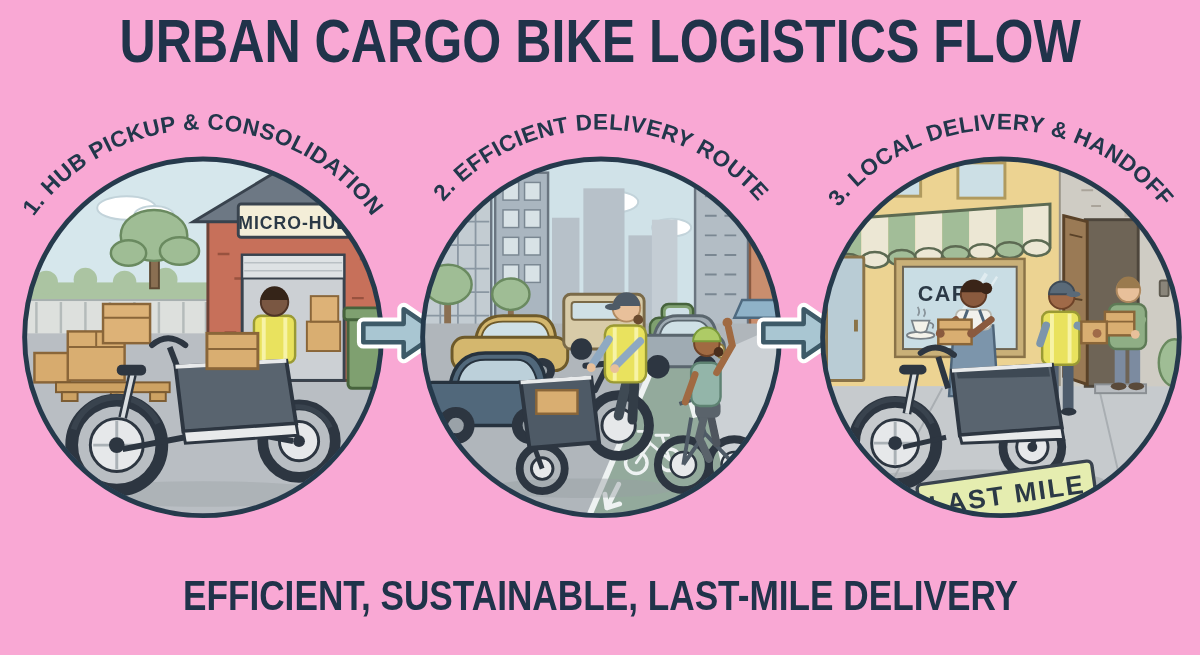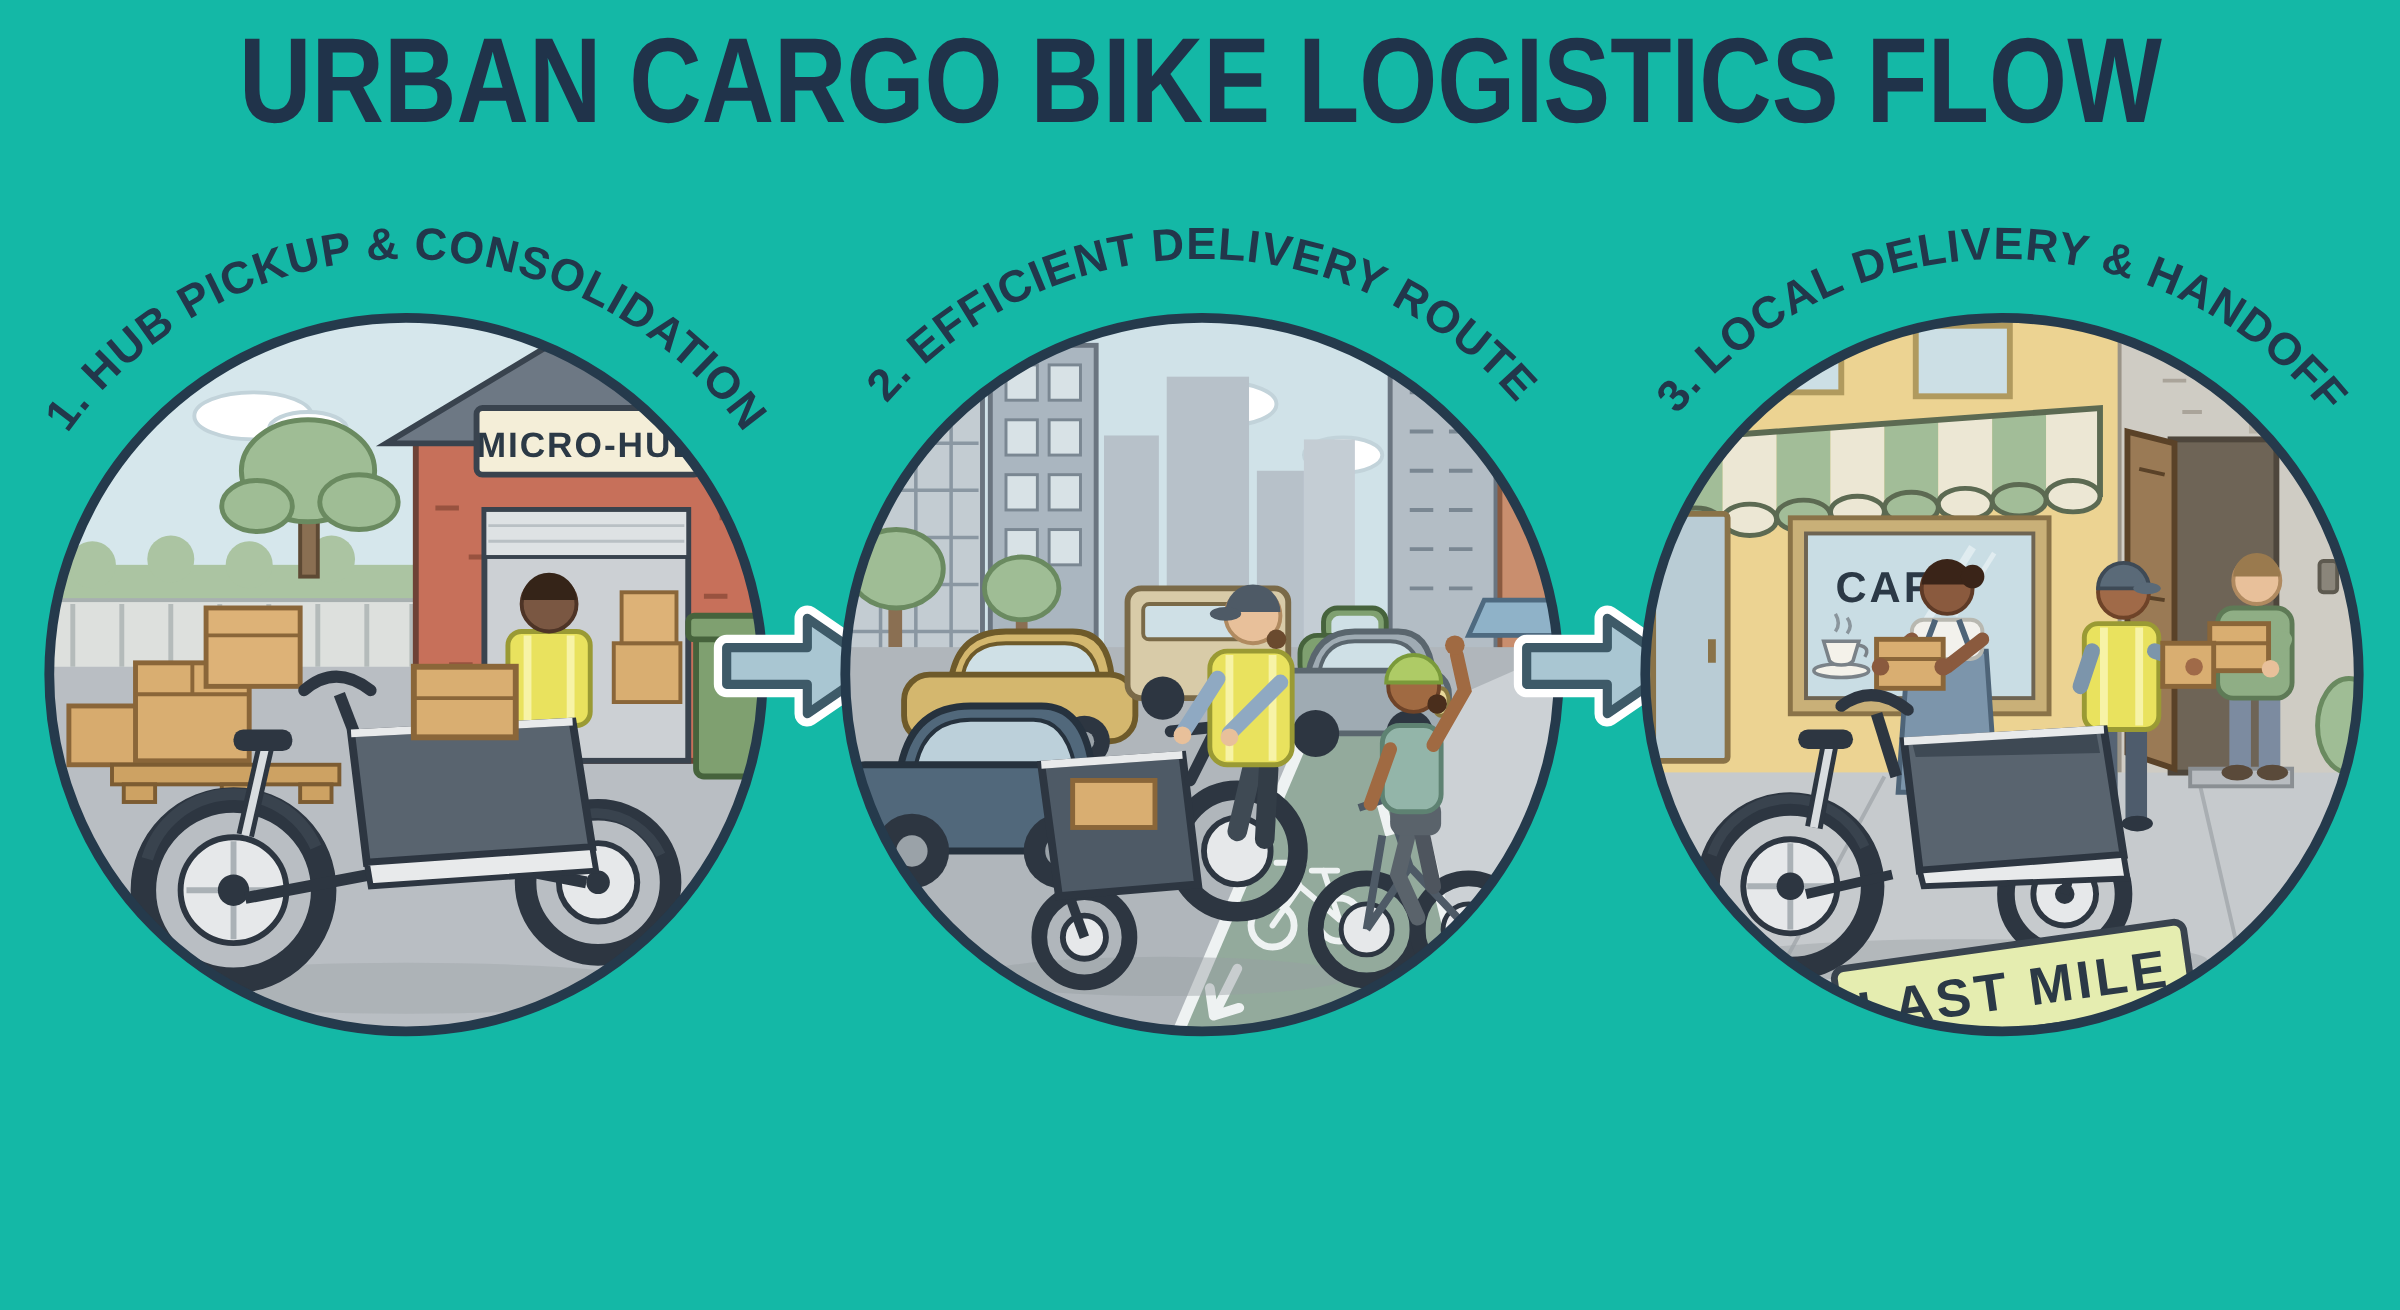--- a/index.html
+++ b/index.html
@@ -1,16 +1,16 @@
 <!DOCTYPE html>
 <html><head>
 <meta charset="utf-8">
 <style>
   html,body{margin:0;padding:0;background:#fcfcfa;}
-  .canvas{position:relative;width:1200px;height:655px;background:#14b8a6;overflow:hidden;
+  .canvas{position:relative;width:1200px;height:655px;background:#f9a8d4;overflow:hidden;
           font-family:"Liberation Sans",sans-serif;}
   .big-heading{position:absolute;left:0;width:1200px;text-align:center;color:#20334a;}
   .title-wrap{top:6px;}
   .tagline-wrap{top:572px;}
   .title-text{display:inline-block;font-weight:bold;font-size:57px;letter-spacing:0px;
               transform:scale(0.88,1.06);transform-origin:center top;white-space:nowrap;}
   .tagline-text{display:inline-block;font-weight:bold;font-size:40px;
               transform:scale(0.88,1.05);transform-origin:center top;white-space:nowrap;}
   svg.step{position:absolute;top:68px;}
   svg.arrow{position:absolute;}
@@ -426,14 +426,17 @@
       </g>
 
       <g transform="rotate(-8 206 430)">
         <rect x="116" y="408" width="180" height="44" rx="5" stroke="#39434e" stroke-width="3.5" fill="#e5edb0"></rect>
         <text class="sign-text" x="206" y="440" font-size="27" letter-spacing="2" text-anchor="middle">LAST MILE</text>
       </g>
     </g>
     <circle cx="200" cy="270" r="182" fill="none" stroke="#253a4c" stroke-width="5"></circle>
   </svg>
 
+  <div class="big-heading tagline-wrap">
+    <span class="tagline-text">EFFICIENT, SUSTAINABLE, LAST-MILE DELIVERY</span>
+  </div>
 
 </div>
 
 </body></html>

